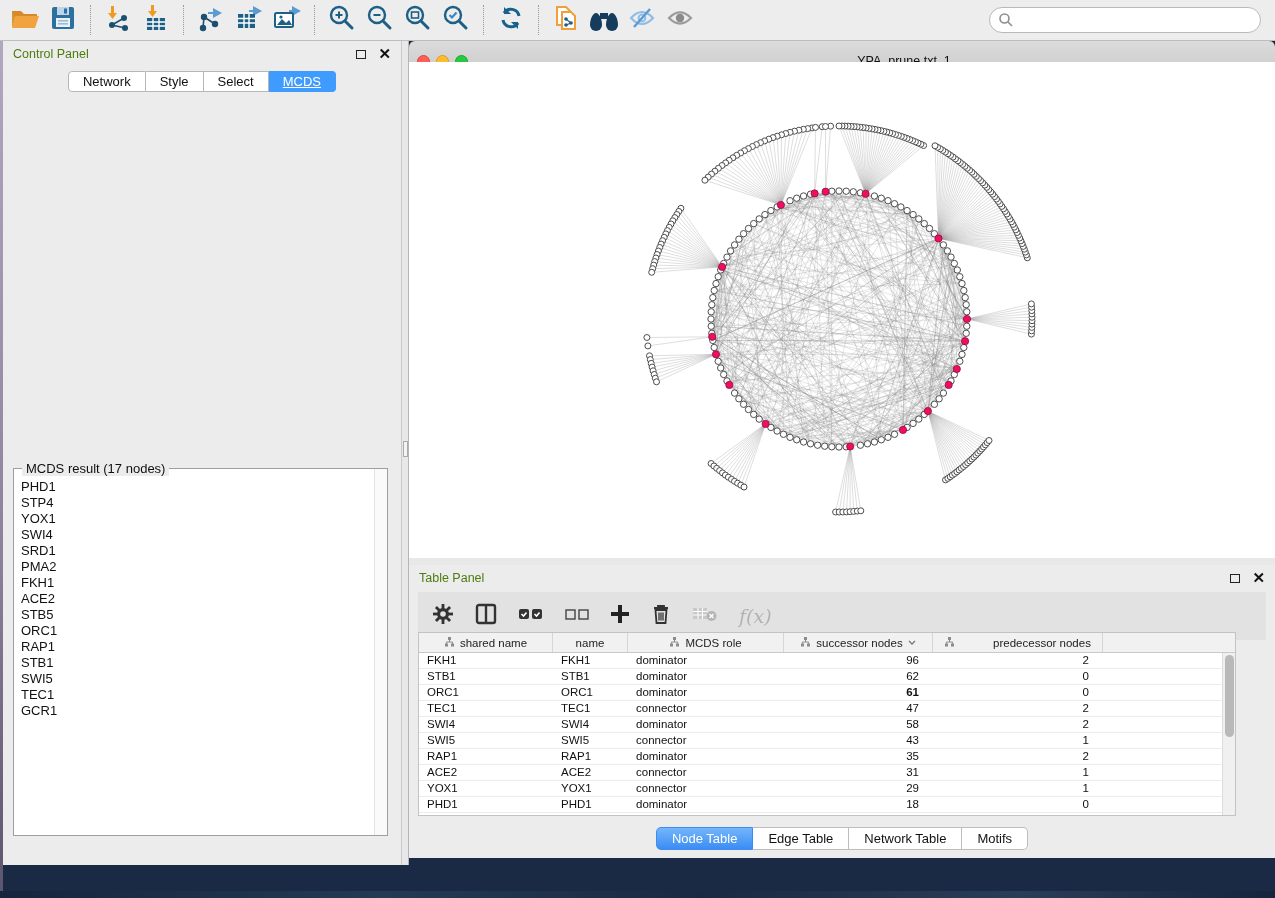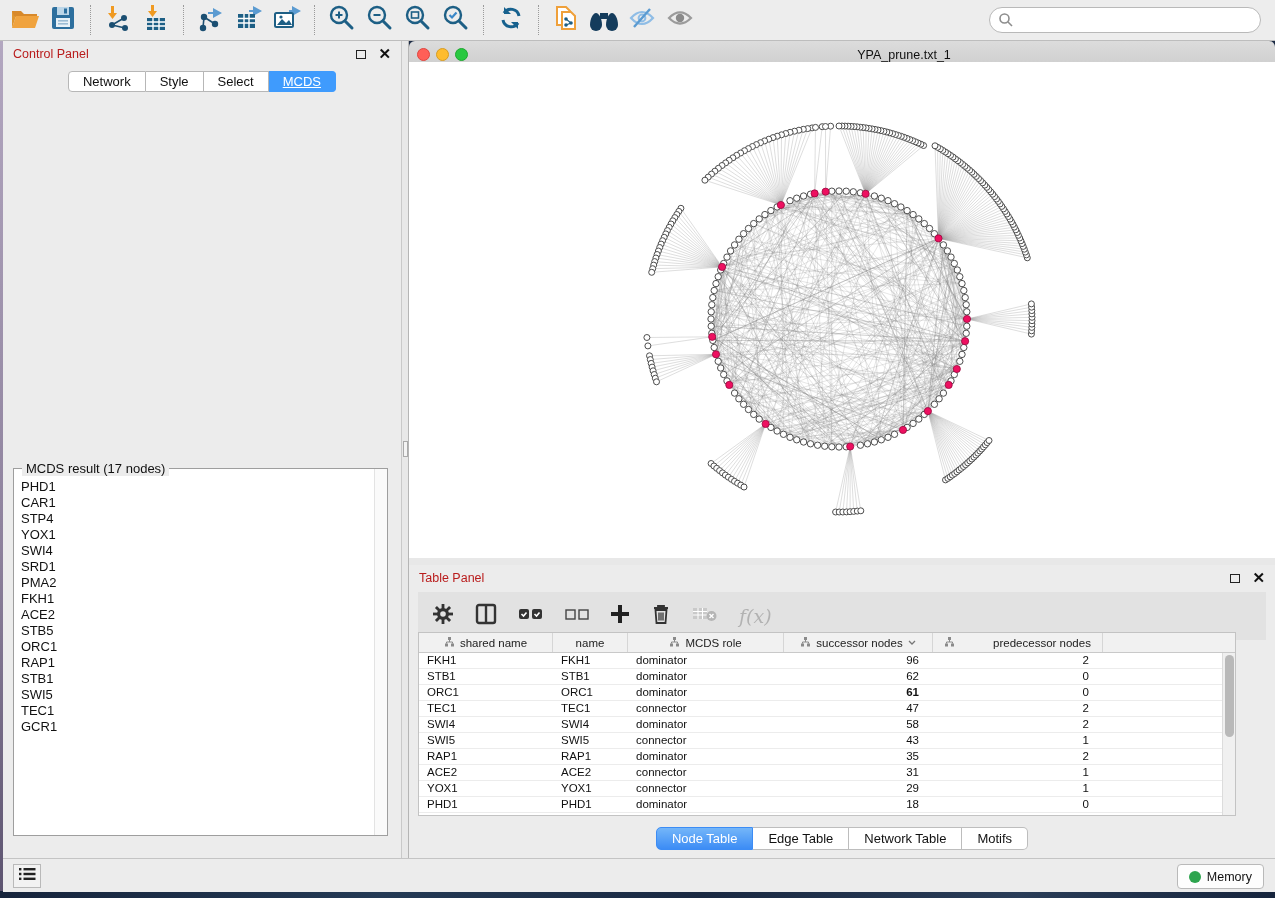--- a/index.html
+++ b/index.html
@@ -16,21 +16,21 @@
   .tb-btn { width:38px; height:34px; display:flex; align-items:center; justify-content:center; }
   .tb-sep { width:1px; height:30px; border-left:1px dotted #9a9a9a; margin:0 8px; }
   .search-wrap { position:absolute; right:14px; top:7px; }
   .search-input { width:272px; height:26px; border:1px solid #b9b9b9; border-radius:13px;
     background:#fff; padding:0 10px 0 30px; font-size:13px; outline:none; }
   .search-glass { position:absolute; left:9px; top:5px; }
 
   
   .control-panel { position:absolute; left:3px; top:41px; width:398px; height:824px; background:#ececec; }
   .panel-head { height:26px; display:flex; align-items:center; padding:0 10px; }
-  .panel-title { font-size:12.5px; color:#b91c1c; }
+  .panel-title { font-size:12.5px; color:#4d7c0f; }
   .panel-head .spacer { flex:1; }
   .float-ic { width:10px; height:9px; border:1.5px solid #222; margin-right:12px; }
   .close-ic { font-size:15px; font-weight:bold; color:#111; line-height:10px; }
   .cp-tabs { position:absolute; left:0; top:30px; width:100%; display:flex; justify-content:center; }
   .mac-tab { height:21px; padding:0 14px; background:#fff; border:1px solid #b7b7b7; border-left:none;
     font-size:13px; display:flex; align-items:center; color:#111; }
   .mac-tab:first-child { border-left:1px solid #b7b7b7; border-radius:4px 0 0 4px; }
   .mac-tab:last-child { border-radius:0 4px 4px 0; }
   .mac-tab.active { background:#3f9bfd; border-color:#3f9bfd; color:#fff;text-decoration:underline; }
   .cp-body { position:absolute; left:8px; top:52px; width:383px; height:362px; background:#e9e9e9;
@@ -59,21 +59,21 @@
   
   .vsplit { position:absolute; left:401px; top:41px; width:8px; height:824px; background:#e8e8e8;
     border-left:1px solid #c9c9c9; border-right:1px solid #b5b5b5; }
   .vsplit-handle { position:absolute; left:1px; top:400px; width:5px; height:16px; background:#f4f4f4;
     border:1px solid #aaa; }
   .hsplit { position:absolute; left:409px; top:558px; width:866px; height:7px; background:#e8e8e8; }
 
   
   .net-window { position:absolute; left:409px; top:41px; width:866px; height:517px; }
   .net-titlebar { height:28px; background:linear-gradient(#dcdcdc,#cdcdcd); border-bottom:1px solid #a8a8a8;
-    position:relative; display:flex; align-items:center;border-radius:6px; }
+    position:relative; display:flex; align-items:flex-end;border-radius:6px; }
   .tl { width:13px; height:13px; border-radius:50%; margin-left:6px; }
   .tl.red { background:#ff5f57; border:1px solid #e0443e; margin-left:8px; }
   .tl.yellow { background:#febc2e; border:1px solid #d89c21; }
   .tl.green { background:#28c840; border:1px solid #1da82f; }
   .net-title { position:absolute; left:50%; transform:translateX(calc(-50% + 62px)); font-size:12.5px; color:#111; }
   .net-view { position:absolute; left:0; top:21px; width:866px; height:496px; background:#fff; overflow:hidden; }
 
   
   .table-panel { position:absolute; left:409px; top:565px; width:866px; height:293px; background:#ececec; }
   .tp-toolbar { position:absolute; left:9px; top:27px; width:848px; height:48px; background:#e2e2e2;
@@ -266,21 +266,20 @@
         <div class="mac-tab">Style</div>
         <div class="mac-tab">Select</div>
         <div class="mac-tab active">MCDS</div>
       </div>
 
 
     <div class="result-box">
       <span class="result-legend">MCDS result (17 nodes)</span>
       <div class="result-list">
           <div>PHD1</div>
-          <div>CAR1</div>
           <div>STP4</div>
           <div>YOX1</div>
           <div>SWI4</div>
           <div>SRD1</div>
           <div>PMA2</div>
           <div>FKH1</div>
           <div>ACE2</div>
           <div>STB5</div>
           <div>ORC1</div>
           <div>RAP1</div>
@@ -797,29 +796,13 @@
     </div>
 
     <div class="tp-tabs">
         <div class="tp-tab active">Node Table</div>
         <div class="tp-tab">Edge Table</div>
         <div class="tp-tab">Network Table</div>
         <div class="tp-tab">Motifs</div>
       </div>
   </div>
 
-  <div class="status-bar">
-    <div class="menu-btn">
-      <span><svg width="18" height="14" viewBox="0 0 18 14">
-        <rect x="1" y="1" width="2.4" height="2.4" fill="#222"></rect>
-            <rect x="5.5" y="1" width="12" height="2.4" fill="#222"></rect>
-        <rect x="1" y="5.8" width="2.4" height="2.4" fill="#222"></rect>
-            <rect x="5.5" y="5.8" width="12" height="2.4" fill="#222"></rect>
-        <rect x="1" y="10.6" width="2.4" height="2.4" fill="#222"></rect>
-            <rect x="5.5" y="10.6" width="12" height="2.4" fill="#222"></rect>
-          </svg></span>
-    </div>
-    <div class="memory-btn">
-      <span class="mem-dot"></span>
-      <span>Memory</span>
-    </div>
-  </div>
 </div>
 
 </body></html>

